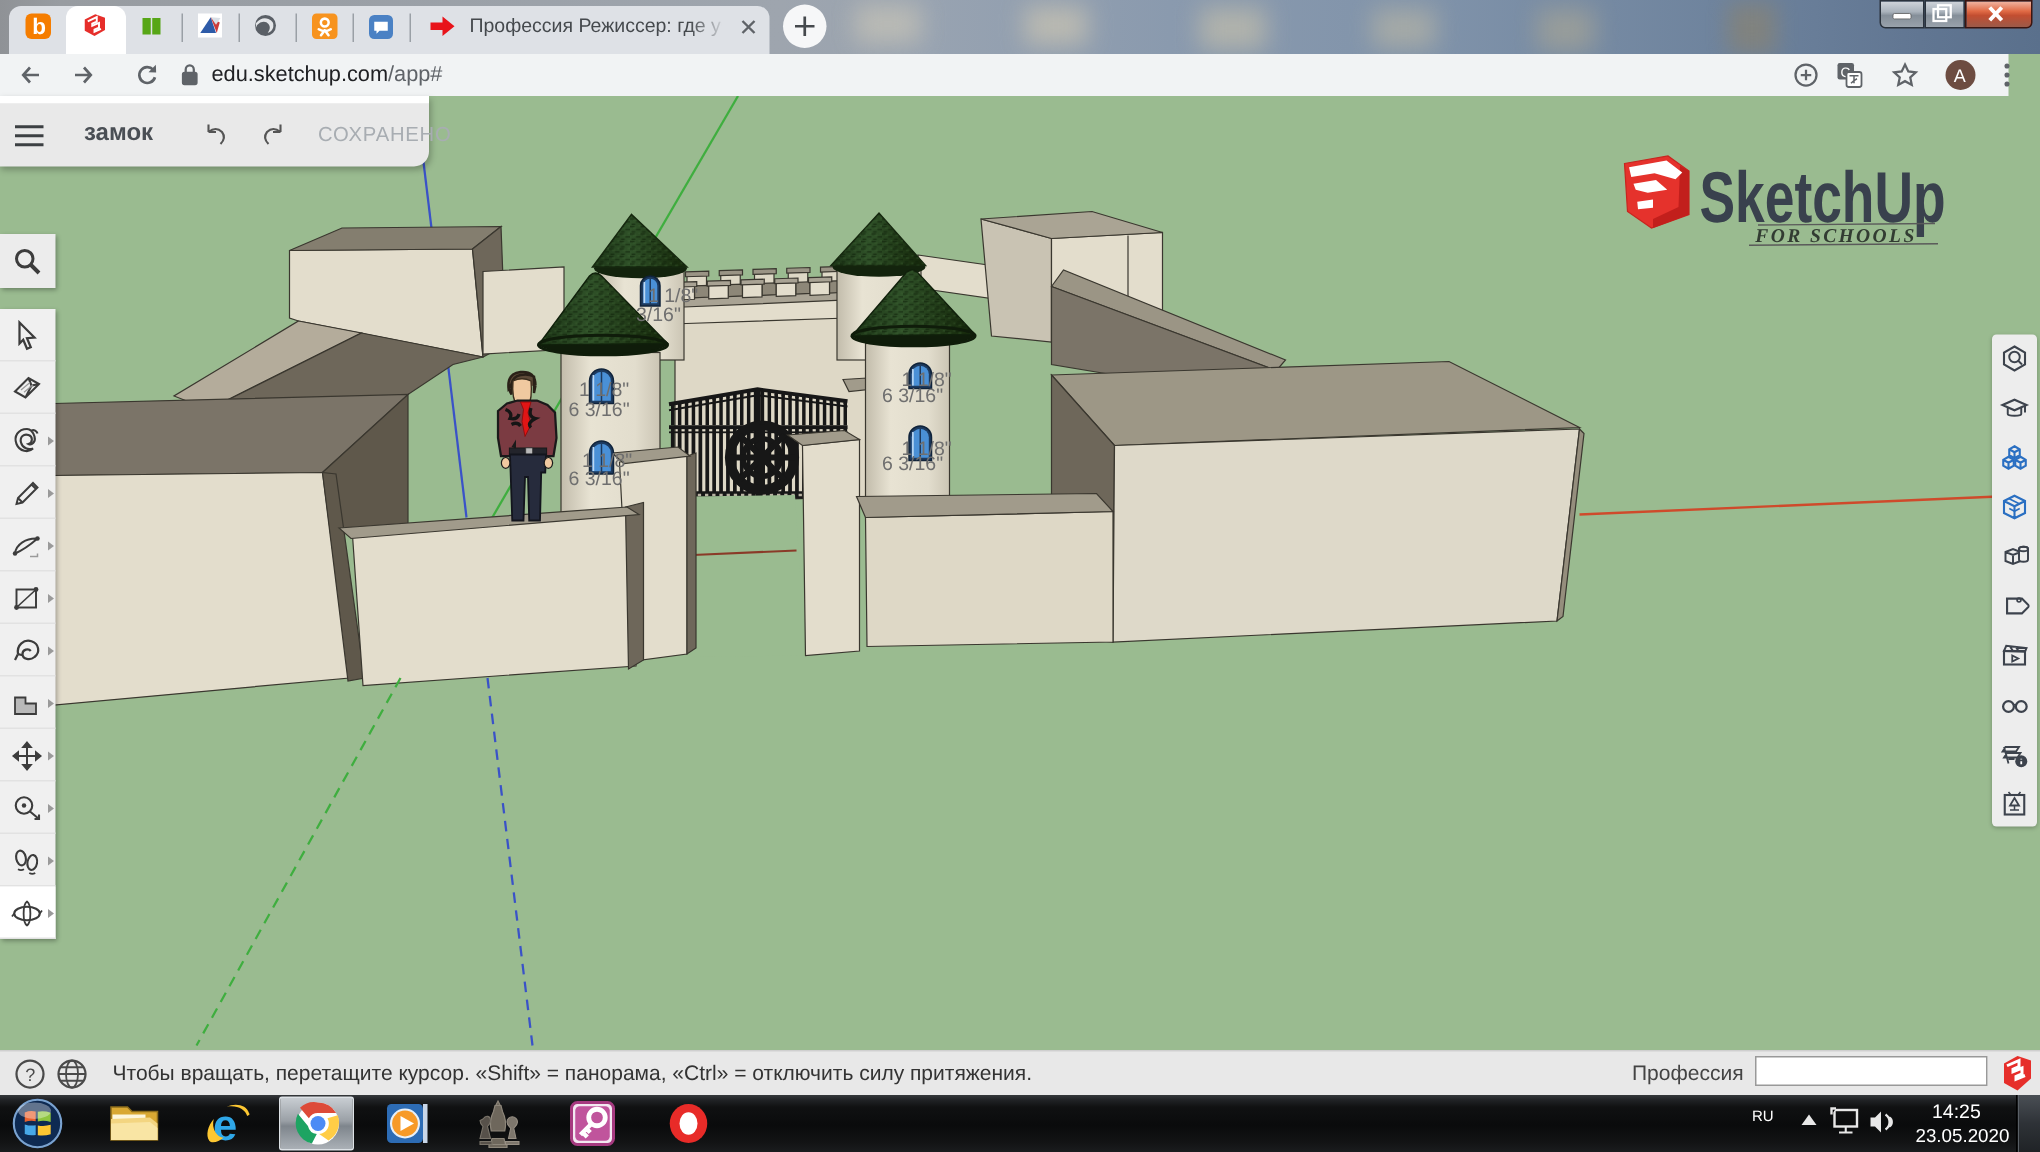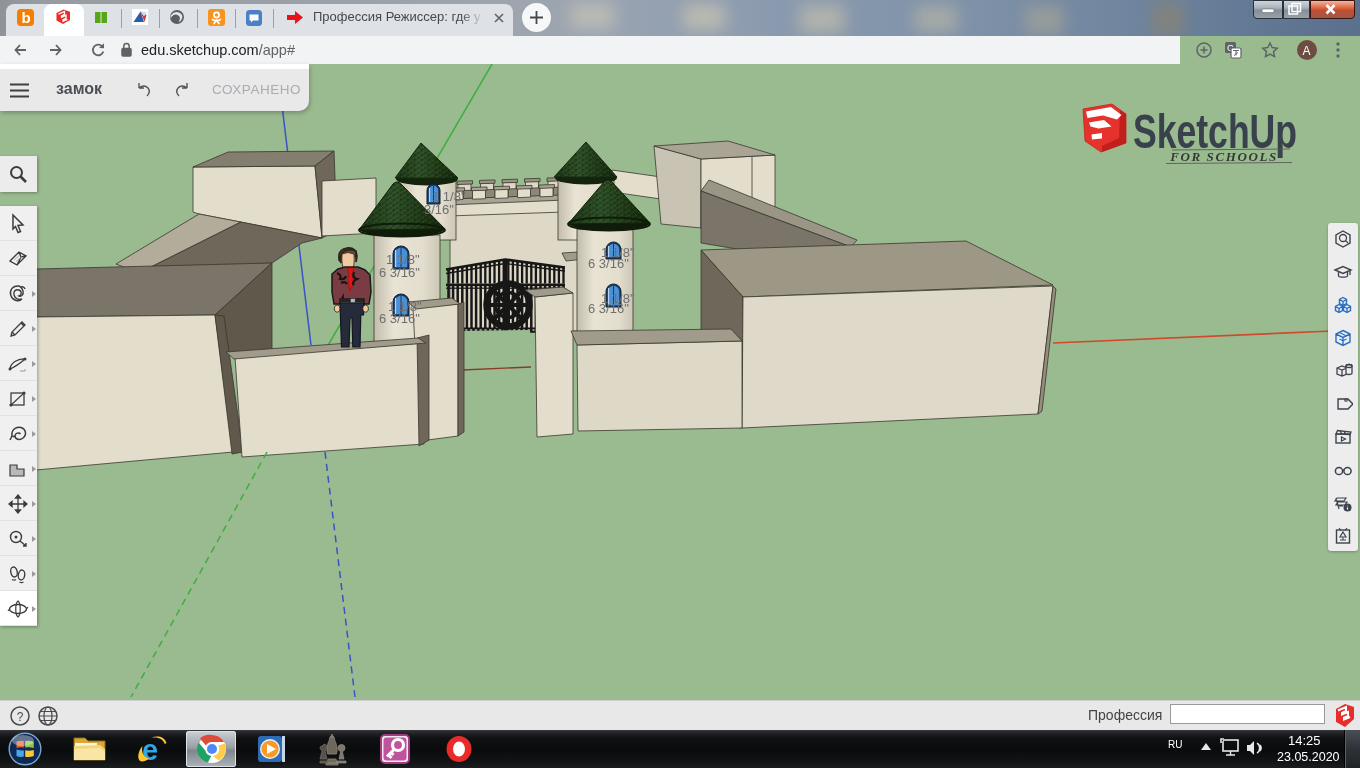--- a/index.html
+++ b/index.html
@@ -85,21 +85,21 @@
     <div class="abs" style="left:1283px;top:0px;width:27px;height:19px;background:linear-gradient(180deg,#cfd4da,#aab3bc 40%,#858f99 55%,#99a2ab);border:1px solid #2a323c;"></div>
     <div class="abs" style="left:1310px;top:0px;width:45px;height:19px;background:linear-gradient(180deg,#f0b5a2,#e06a45 38%,#c24e31 55%,#9c5a49);border:1px solid #3c1510;border-radius:0 0 4px 0;"></div>
     <svg class="abs" style="left:1253px;top:0px;" width="104" height="19" viewBox="0 0 104 19">
       <rect x="9" y="9" width="12" height="3.6" rx="1" fill="#fff" stroke="#555" stroke-width="0.5"></rect>
       <rect x="36" y="6" width="8.5" height="8" fill="none" stroke="#fff" stroke-width="1.5"></rect>
       <rect x="39" y="3.5" width="8.5" height="8" fill="none" stroke="#fff" stroke-width="1.5"></rect>
       <path d="M73.5 5 L81.5 13.5 M81.5 5 L73.5 13.5" stroke="#fff" stroke-width="2.6"></path>
     </svg>
   </div>
 
-  <div class="abs" style="left:0;top:36px;width:1180px;height:28px;background:#f1f3f4;">
+  <div class="abs" style="left:0;top:36px;width:1339px;height:28px;background:#f1f3f4;">
     <svg class="abs" style="left:10px;top:5px;" width="290" height="18" viewBox="0 0 290 18">
       <path d="M16 9 H6 M10 4 L5.5 9 L10 14" stroke="#5f6368" stroke-width="1.8" fill="none"></path>
       <path d="M40 9 H50 M46 4 L50.5 9 L46 14" stroke="#5f6368" stroke-width="1.8" fill="none"></path>
       <path d="M93.3 10.5 a5.3 5.3 0 1 1 -1.2 -5.1" stroke="#5f6368" stroke-width="1.8" fill="none"></path>
         <path d="M93.9 2.2 L94.1 7.3 L89 7.1 Z" fill="#5f6368"></path>
       <g fill="none" stroke="#5f6368" stroke-width="1.5">
         <rect x="112" y="7.5" width="9" height="7.5" rx="1" fill="#5f6368"></rect>
         <path d="M113.8 7.5 v-2.2 a2.7 2.7 0 0 1 5.4 0 v2.2"></path>
       </g>
     </svg>
@@ -369,21 +369,21 @@
       <path d="M1120,110.5 L1126,114 L1126,143 L1102,152 L1102,146 L1119,138 Z" fill="#c21f1c"></path>
       <path d="M1086,111.5 L1111,107 L1121.5,115 L1117,119.5 L1103,115.5 L1087.5,118 Z" fill="#fff"></path>
       <path d="M1089,122.5 L1104,120 L1111.5,126.5 L1098.5,128.5 L1090.5,126.5 Z" fill="#fff"></path>
       <path d="M1091.5,134.5 L1102,133 L1102,138.5 L1092,139.5 Z" fill="#fff"></path>
       <text x="1133" y="148" font-size="48" font-weight="bold" fill="#39414d" font-family="Liberation Sans, sans-serif" textLength="164" lengthAdjust="spacingAndGlyphs">SketchUp</text>
       <line x1="1172" y1="150" x2="1290" y2="149" stroke="#5a5a5a" stroke-width="0.9"></line>
       <line x1="1166" y1="163.5" x2="1292" y2="162.5" stroke="#5a5a5a" stroke-width="0.9"></line>
       <text x="1224" y="161" font-size="13px" font-weight="bold" font-style="italic" fill="#323c32" text-anchor="middle" letter-spacing="1.6" font-family="Liberation Serif, serif">FOR SCHOOLS</text>
 </svg>
 
-  <div class="abs" style="left:0;top:64px;width:309px;height:47px;background:#e9e9e9;border-top:5px solid #fff;border-radius:0 0 10px 0;box-shadow:1px 2px 4px rgba(0,0,0,0.25);">
+  <div class="abs" style="left:0;top:64px;width:286px;height:47px;background:#e9e9e9;border-top:5px solid #fff;border-radius:0 0 10px 0;box-shadow:1px 2px 4px rgba(0,0,0,0.25);">
     <svg class="abs" style="left:10px;top:14px;" width="20" height="15" viewBox="0 0 20 15">
       <path d="M0 1.5 H19 M0 7.5 H19 M0 13.5 H19" stroke="#3c4043" stroke-width="1.9"></path>
     </svg>
     <div class="abs" style="left:56px;top:11px;font-size:16px;font-weight:bold;color:#4a4f55;">замок</div>
     <svg class="abs" style="left:135px;top:13px;" width="56" height="16" viewBox="0 0 56 16">
       <path d="M4 5 q5 -4 9 0 q3 4 -1 8 M4 5 l0 -5 M4 5 l5 0" stroke="#555" stroke-width="1.4" fill="none" transform="translate(0,1)"></path>
       <path d="M52 5 q-5 -4 -9 0 q-3 4 1 8 M52 5 l0 -5 M52 5 l-5 0" stroke="#555" stroke-width="1.4" fill="none" transform="translate(0,1)"></path>
     </svg>
     <div class="abs" style="left:212px;top:13px;font-size:13.5px;font-weight:normal;color:#a8adb2;letter-spacing:0.5px;">СОХРАНЕНО</div>
   </div>
@@ -539,20 +539,21 @@
     </div>
 
   <div class="abs" style="left:0;top:700px;width:1360px;height:30px;background:#e8e8e8;border-top:1px solid #cfcfcf;">
     <svg class="abs" style="left:9px;top:4px;" width="60" height="22" viewBox="0 0 60 22">
       <circle cx="11" cy="11" r="9" fill="none" stroke="#4a4a4a" stroke-width="1.5"></circle>
       <text x="7.8" y="15.5" font-size="12" fill="#4a4a4a" font-family="Liberation Sans">?</text>
       <circle cx="39" cy="11" r="9" fill="none" stroke="#4a4a4a" stroke-width="1.5"></circle>
       <ellipse cx="39" cy="11" rx="4" ry="9" fill="none" stroke="#4a4a4a" stroke-width="1.2"></ellipse>
       <path d="M30 11 H48 M31.5 6.5 H46.5 M31.5 15.5 H46.5" stroke="#4a4a4a" stroke-width="1.2"></path>
     </svg>
+    <div class="abs" style="left:75px;top:6px;font-size:14px;color:#333;">Чтобы вращать, перетащите курсор. «Shift» = панорама, «Ctrl» = отключить силу притяжения.</div>
     <div class="abs" style="left:1088px;top:6px;font-size:14px;color:#444;">Профессия</div>
     <div class="abs" style="left:1170px;top:3px;width:155px;height:20px;background:#fff;border:1px solid #999;"></div>
     <svg class="abs" style="left:1334px;top:2px;" width="22" height="25" viewBox="0 0 22 25">
       <path d="M2 6 L11 1 L20 4 L20 16 L11 24 L2 19 Z" fill="#e62e2a"></path>
       <path d="M4 7.5 L12 4 L12 8 L8 9.8 L8 11.5 L14 9 L14 13 L10 14.7 L10 16.5 L16 14" stroke="#fff" stroke-width="2" fill="none"></path>
     </svg>
   </div>
 
   <div class="abs" id="taskbar" style="left:0;top:730px;width:1360px;height:38px;background:linear-gradient(180deg,#35383b 0,#222427 3px,#101112 8px,#0a0b0c 20px,#131415 32px,#1a1c1e 38px);">
       <svg style="position:absolute;left:7px;top:1px;" width="36" height="36" viewBox="0 0 36 36">

